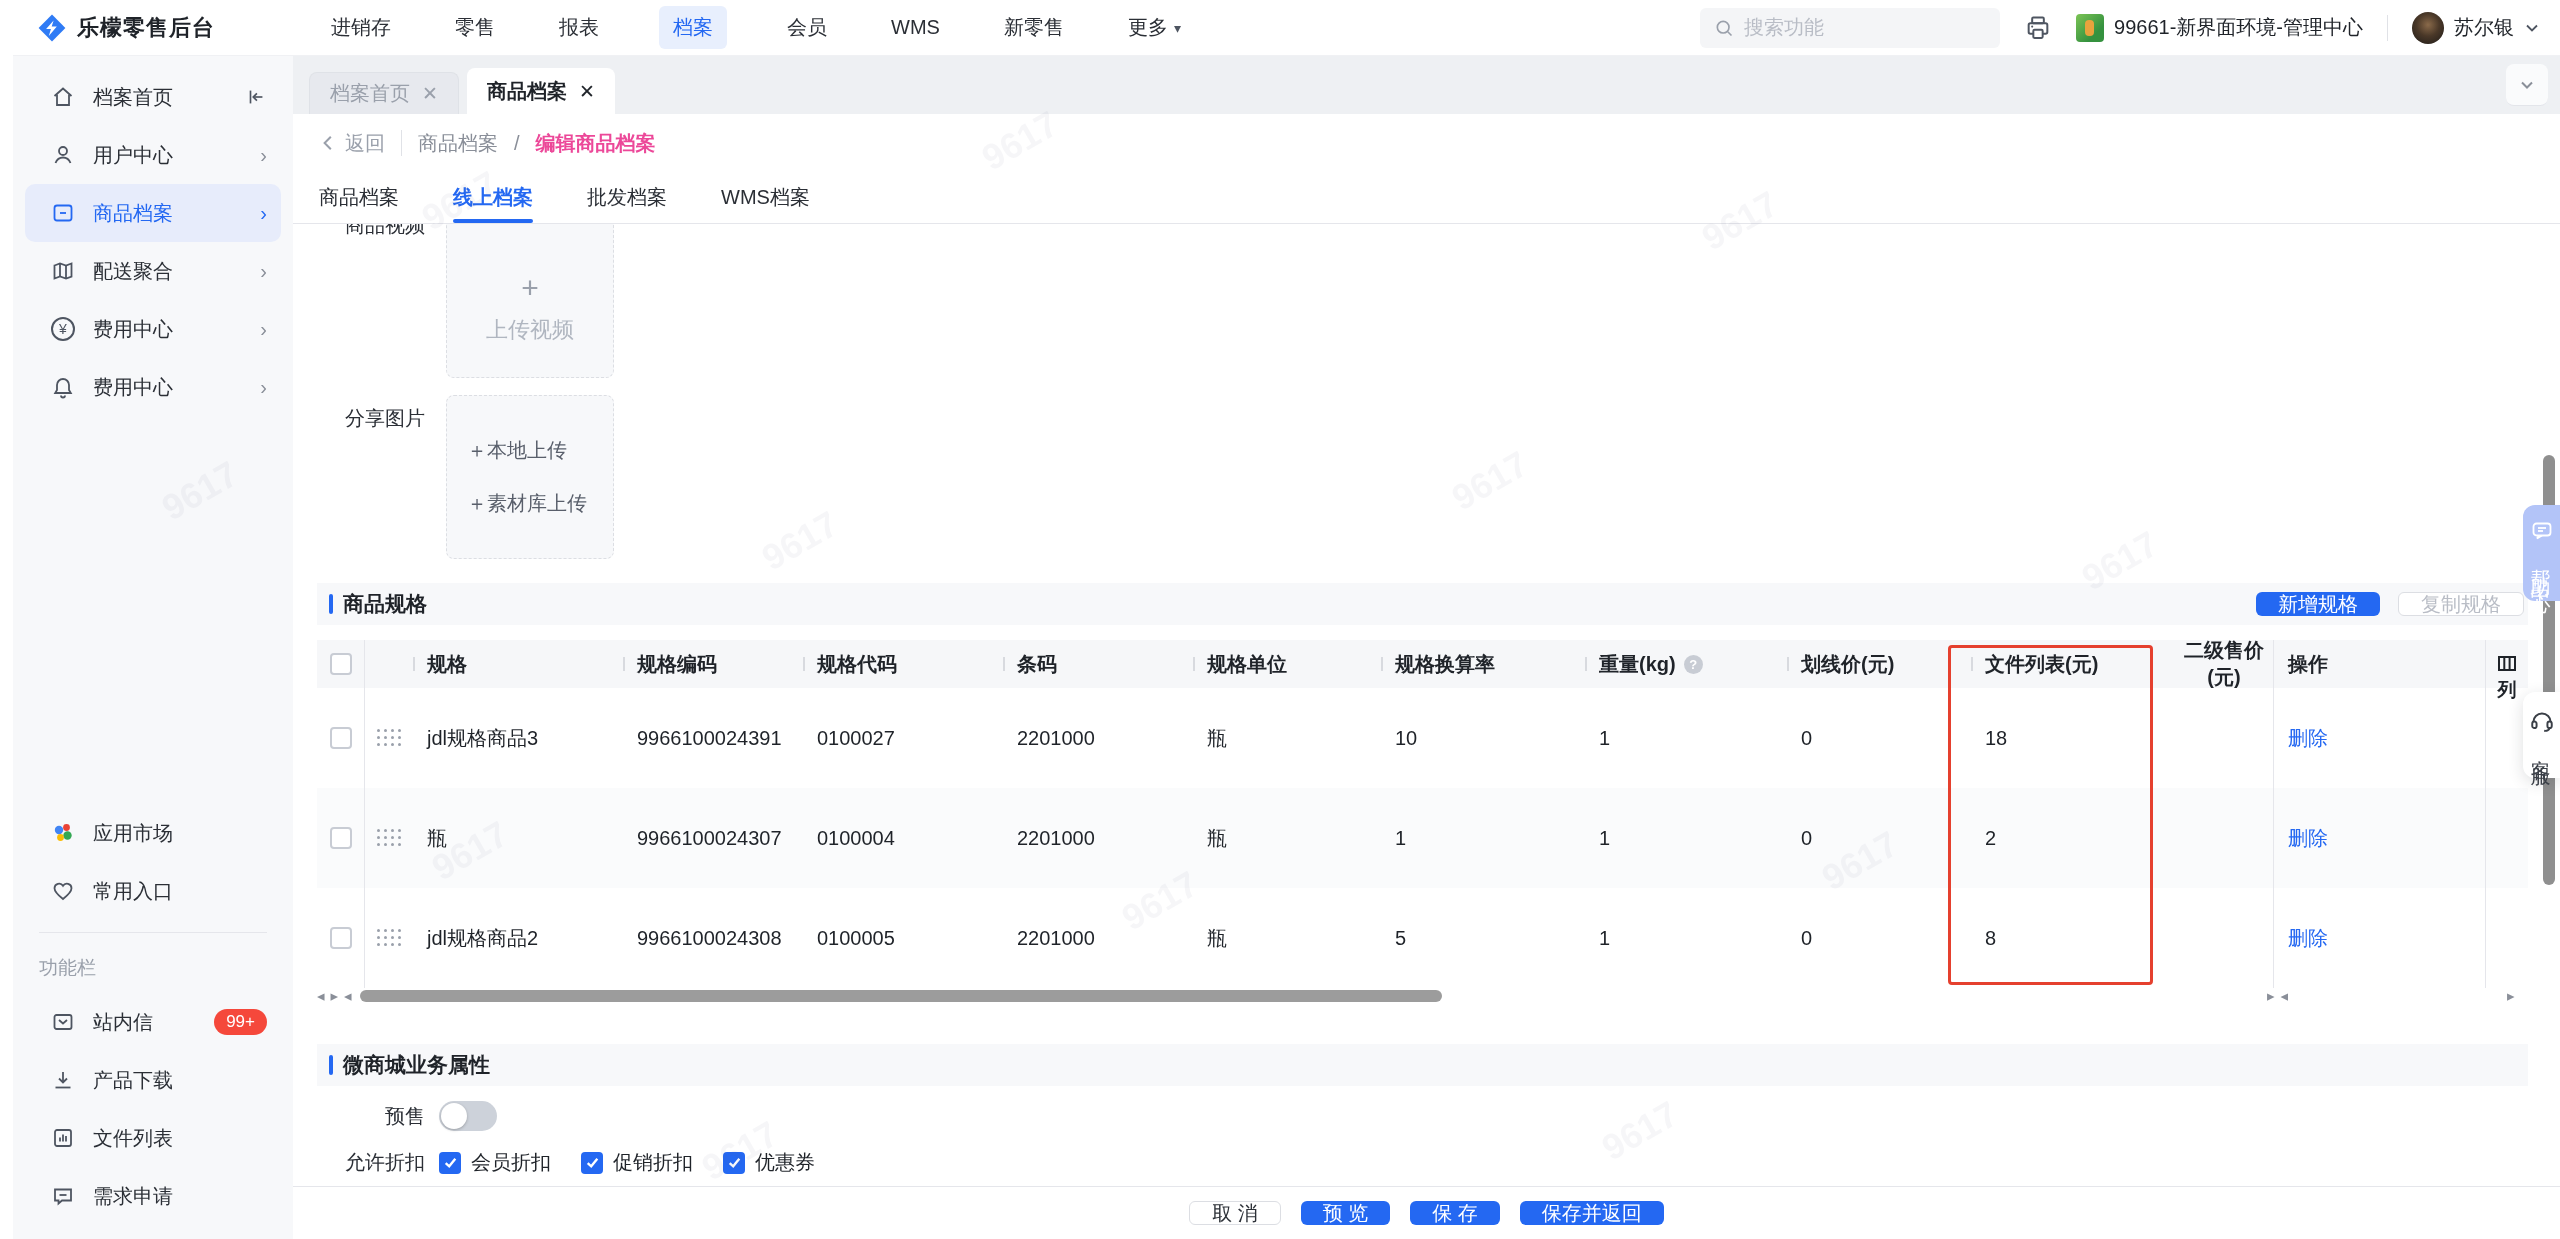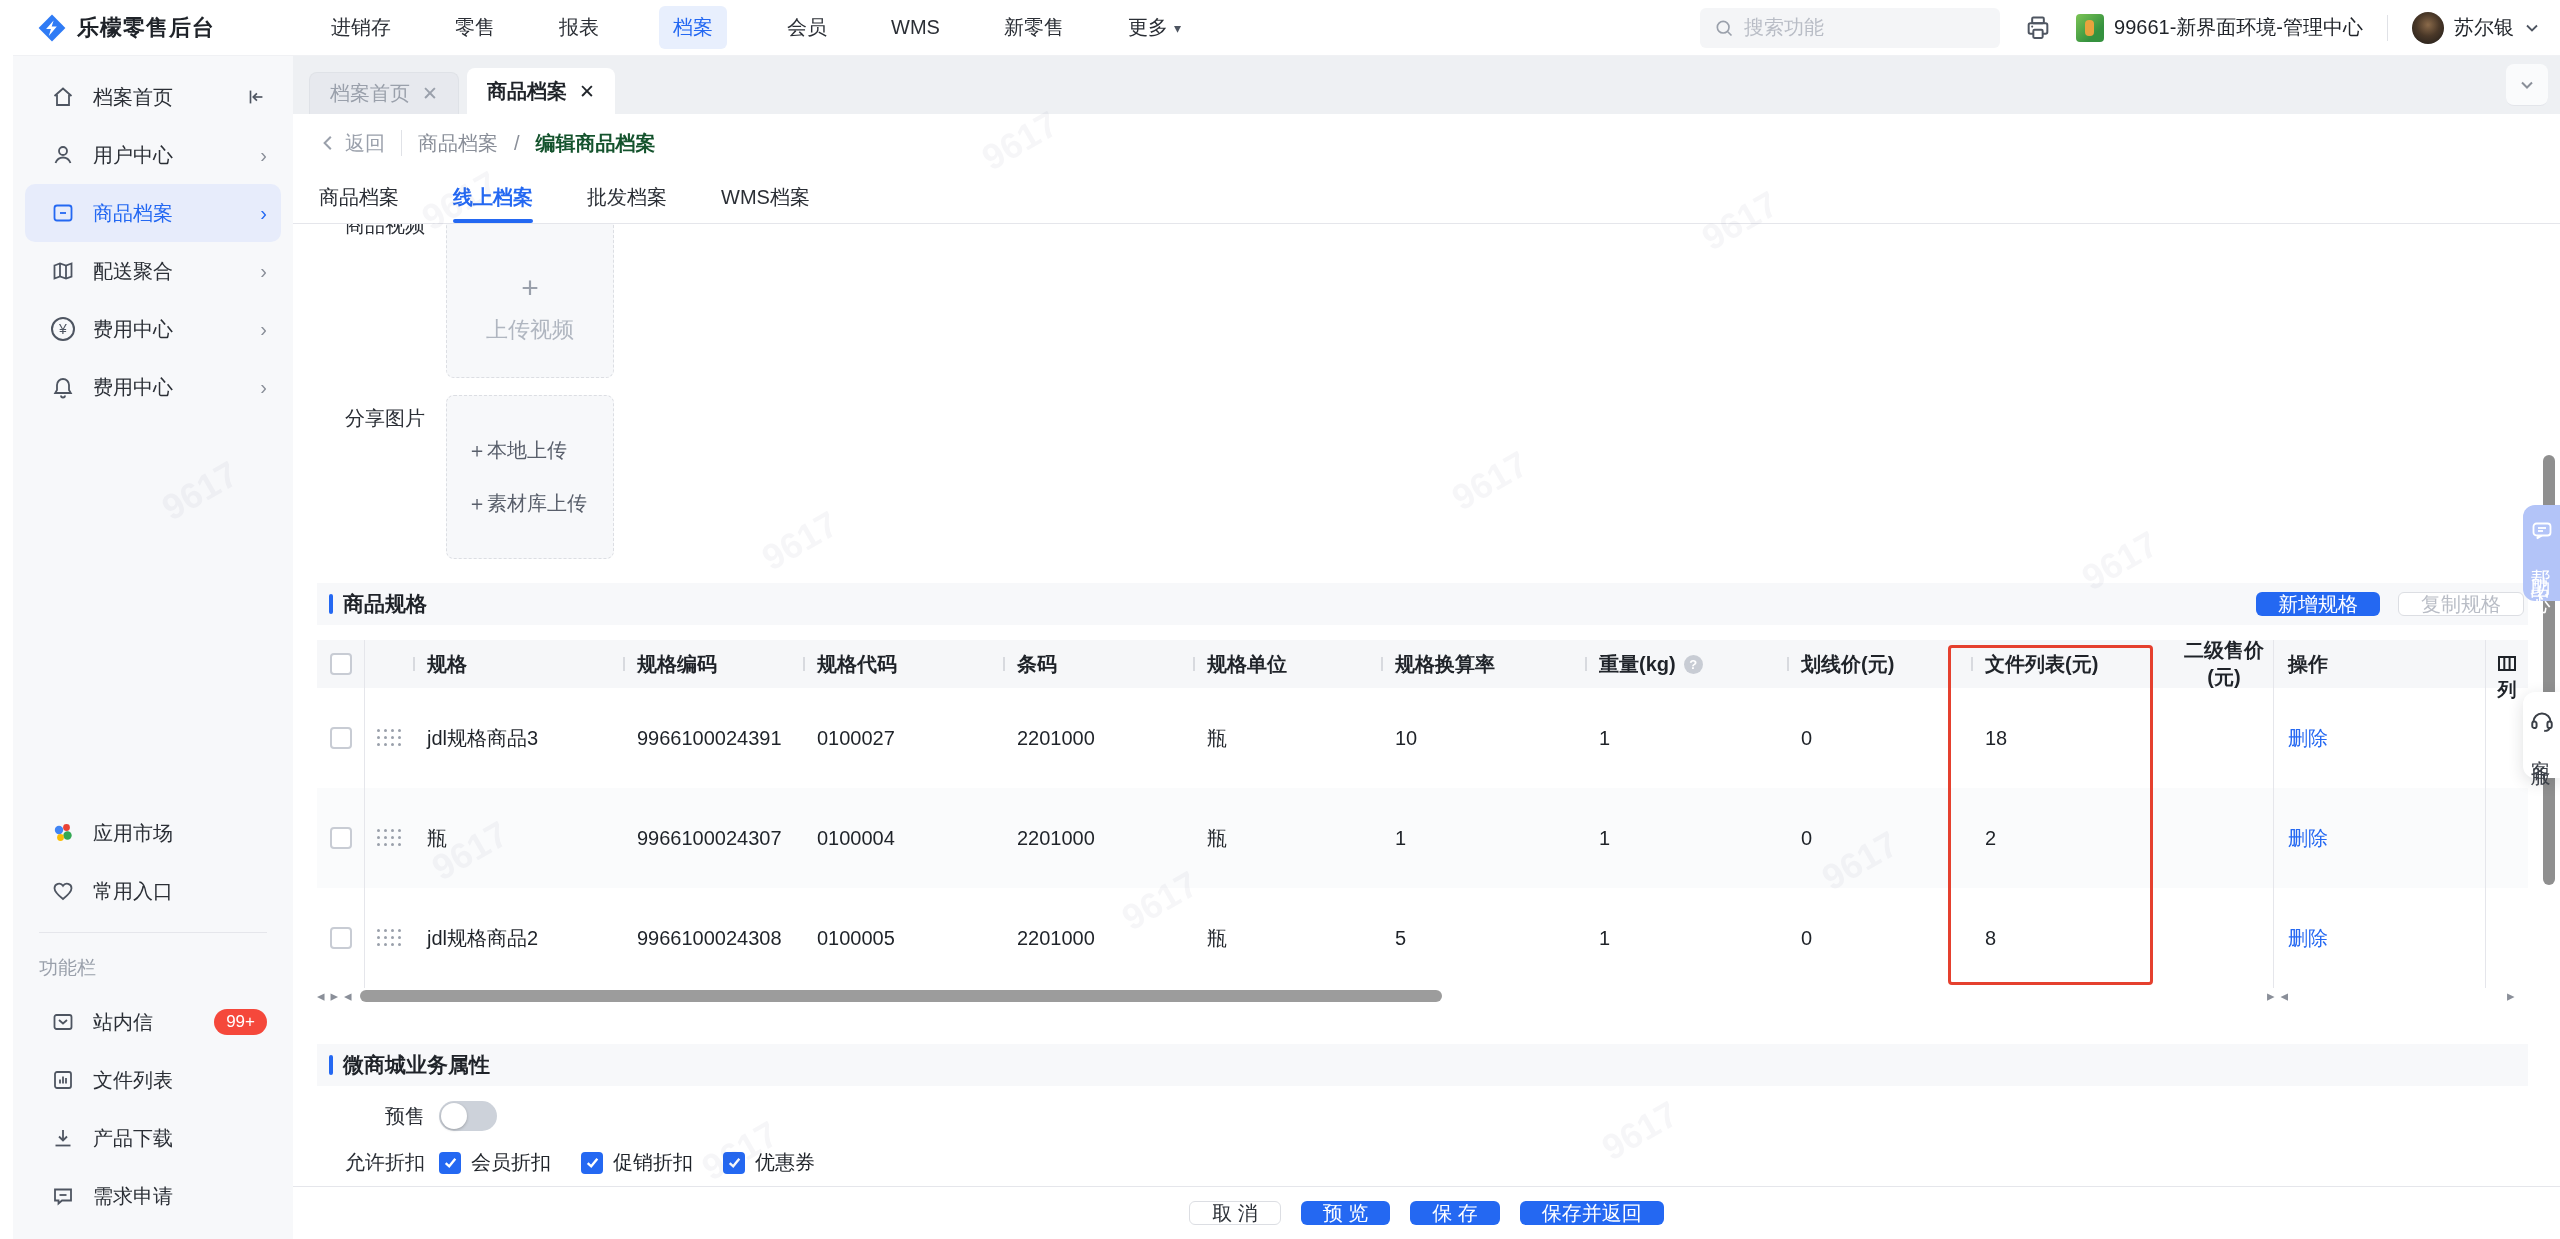--- a/index.html
+++ b/index.html
@@ -56,21 +56,21 @@
   .wtab.inactive { background:#e7e9ee; color:#9aa0ab; border:1px solid #dfe2e7; border-bottom:none; margin-right:8px; height:42px; }
   .wtab.active { background:#fff; color:#1f2329; font-weight:bold; }
   .wtab .x { font-size:19px; }
   .tab-collapse { position:absolute; right:12px; top:8px; width:42px; height:42px; background:#fafbfc; border-radius:8px; display:flex; align-items:center; justify-content:center; color:#8a8f99; cursor:pointer; border-bottom:1px solid #e3e5ea; }
 
   
   .crumbs { height:58px; display:flex; align-items:center; gap:16px; padding:0 26px; font-size:20px; flex-shrink:0; }
   .crumbs .back { color:#9aa0ab; display:flex; align-items:center; gap:8px; cursor:pointer; }
   .crumbs .parent { color:#8a8f99; cursor:pointer; }
   .crumbs .slash { color:#8a8f99; }
-  .crumbs .current { color:#14532d; font-weight:bold; }
+  .crumbs .current { color:#ec4899; font-weight:bold; }
 
   
   .subtabs { display:flex; gap:54px; padding:0 26px; border-bottom:1px solid #e5e6eb; height:52px; align-items:stretch; flex-shrink:0; }
   .subtab { font-size:20px; color:#2b2f36; display:flex; align-items:center; position:relative; cursor:pointer; }
   .subtab.active { color:#2468f2; font-weight:bold; }
   .subtab.active::after { content:''; position:absolute; bottom:0; left:0; right:0; height:4px; background:#2468f2; border-radius:2px; }
 
   
   .region { position:relative; flex:1; overflow:hidden; }
 
@@ -278,34 +278,34 @@
       <div class="side-item">
         <svg width="24" height="24" viewBox="0 0 24 24" fill="none" stroke="#4e5561" stroke-width="1.8">
           <rect x="3.5" y="5" width="17" height="14" rx="2"></rect>
             <path d="M8 10 l4 3.5 l4 -3.5"></path>
         </svg>
         <span class="lbl">站内信</span>
         <span class="badge">99+</span>
       </div>
       <div class="side-item">
         <svg width="24" height="24" viewBox="0 0 24 24" fill="none" stroke="#4e5561" stroke-width="1.8">
+          <path d="M12 4 v10"></path>
+            <path d="M8 10.5 L12 14.5 L16 10.5"></path>
+            <path d="M4.5 19.5 h15"></path>
+        </svg>
+        <span class="lbl">产品下载</span>
+      </div>
+      <div class="side-item">
+        <svg width="24" height="24" viewBox="0 0 24 24" fill="none" stroke="#4e5561" stroke-width="1.8">
           <rect x="4" y="4" width="16" height="16" rx="2"></rect>
             <path d="M9 15.5 v-4"></path>
             <path d="M12 15.5 v-7"></path>
             <path d="M15 15.5 v-5.5"></path>
         </svg>
         <span class="lbl">文件列表</span>
-      </div>
-      <div class="side-item">
-        <svg width="24" height="24" viewBox="0 0 24 24" fill="none" stroke="#4e5561" stroke-width="1.8">
-          <path d="M12 4 v10"></path>
-            <path d="M8 10.5 L12 14.5 L16 10.5"></path>
-            <path d="M4.5 19.5 h15"></path>
-        </svg>
-        <span class="lbl">产品下载</span>
       </div>
       <div class="side-item">
         <svg width="24" height="24" viewBox="0 0 24 24" fill="none" stroke="#4e5561" stroke-width="1.8">
           <path d="M4 5.5 h16 v11 h-9 l-3.5 3 v-3 H4 z"></path>
             <path d="M8.5 11 h7"></path>
         </svg>
         <span class="lbl">需求申请</span>
       </div>
     </div>
 

